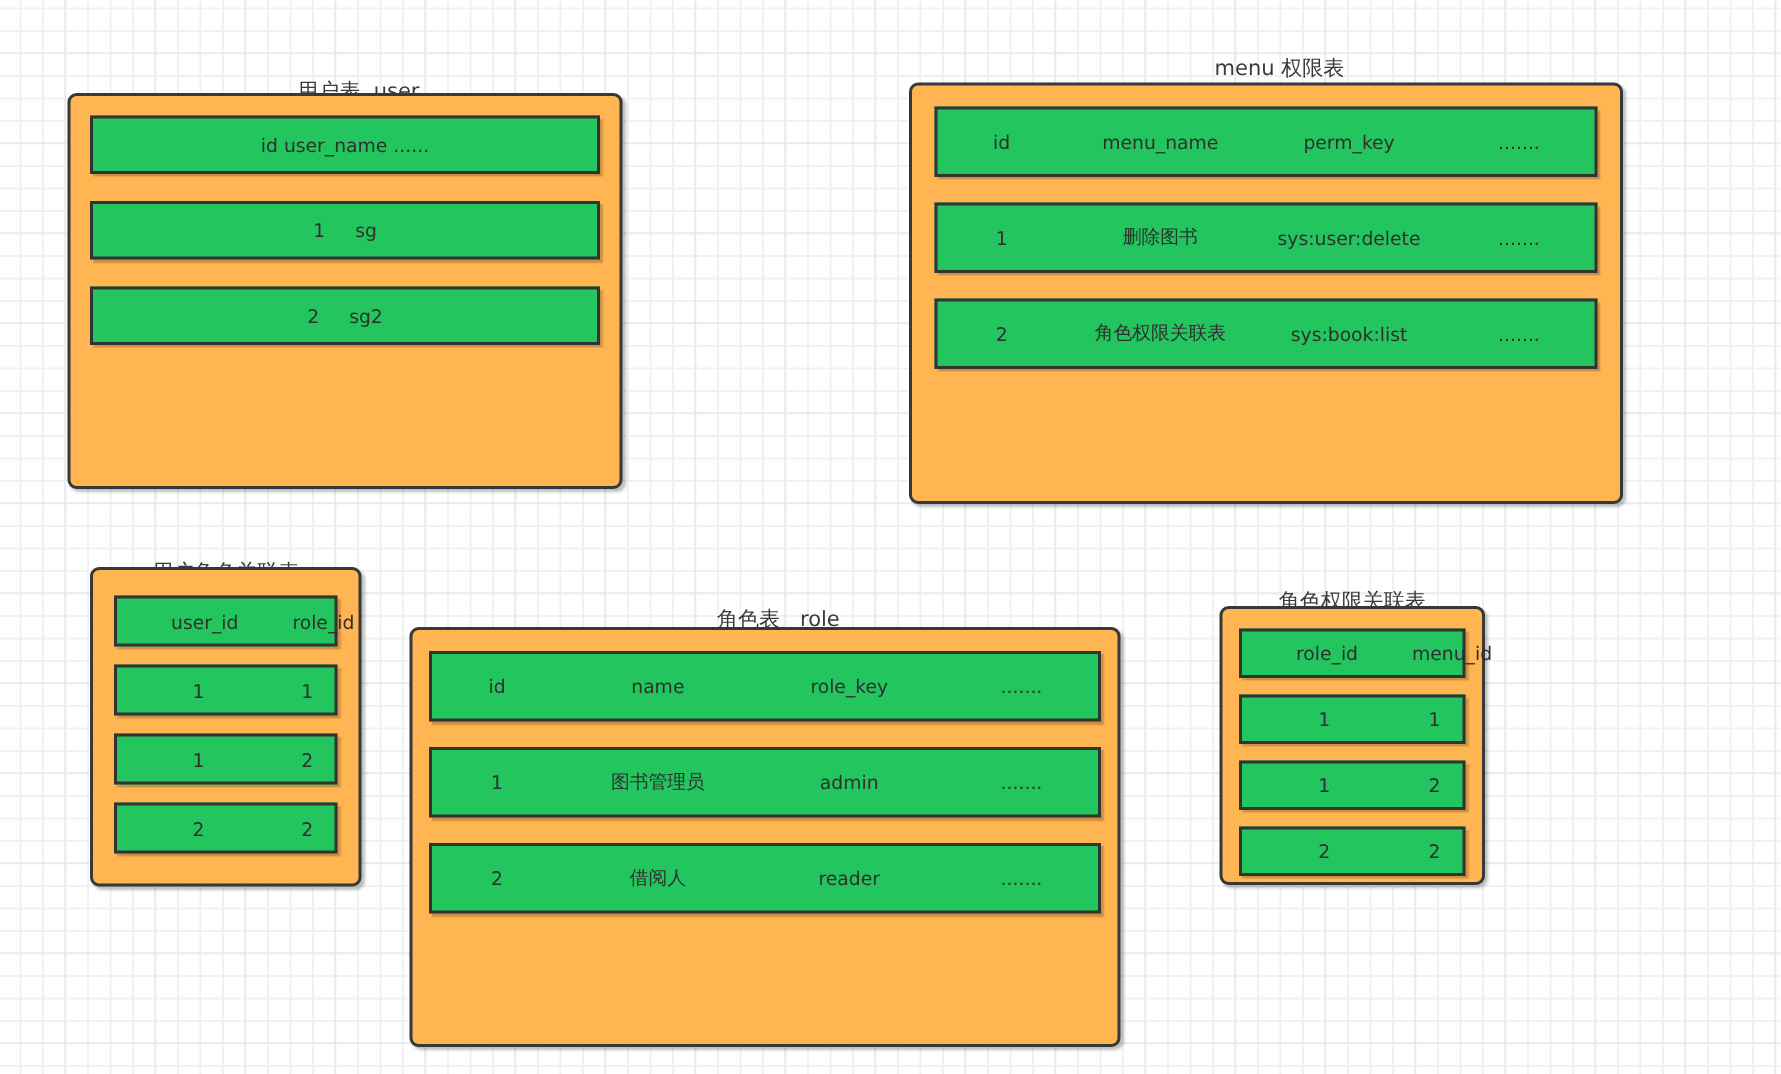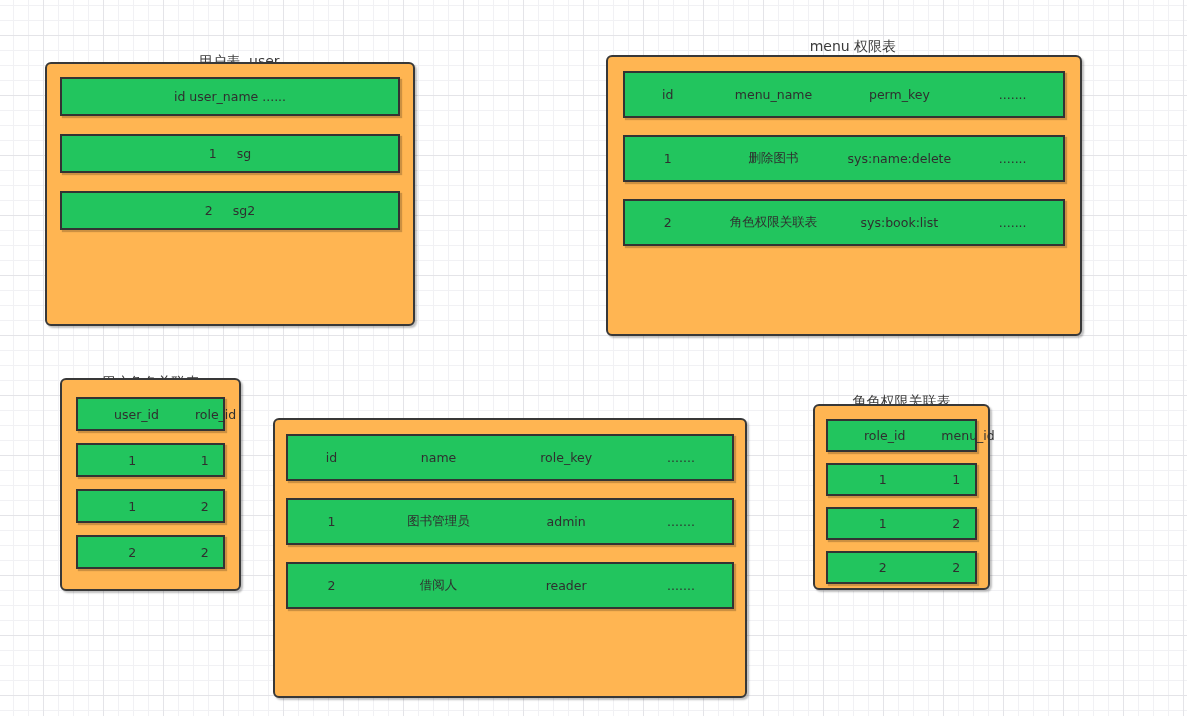--- a/index.html
+++ b/index.html
@@ -111,21 +111,21 @@
   <div class="card t-menu">
     <div class="row row-4col">
       <span class="cell">id</span>
       <span class="cell">menu_name</span>
       <span class="cell">perm_key</span>
       <span class="cell">.......</span>
     </div>
     <div class="row row-4col">
       <span class="cell">1</span>
       <span class="cell">删除图书</span>
-      <span class="cell">sys:name:delete</span>
+      <span class="cell">sys:user:delete</span>
       <span class="cell">.......</span>
     </div>
     <div class="row row-4col">
       <span class="cell">2</span>
       <span class="cell">角色权限关联表</span>
       <span class="cell">sys:book:list</span>
       <span class="cell">.......</span>
     </div>
   </div>
 
@@ -145,20 +145,23 @@
     <div class="row row-2col">
       <span class="cell">1</span>
       <span class="cell">2</span>
     </div>
     <div class="row row-2col">
       <span class="cell">2</span>
       <span class="cell">2</span>
     </div>
   </div>
 
+  <div class="title title-role">
+    <span>角色表   role</span>
+  </div>
   <div class="card t-role">
     <div class="row row-4col">
       <span class="cell">id</span>
       <span class="cell">name</span>
       <span class="cell">role_key</span>
       <span class="cell">.......</span>
     </div>
     <div class="row row-4col">
       <span class="cell">1</span>
       <span class="cell">图书管理员</span>

